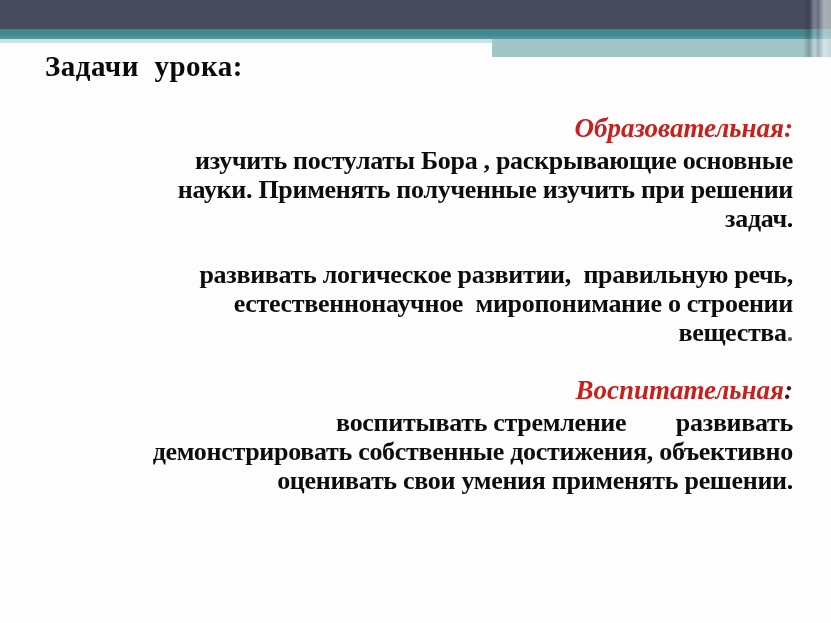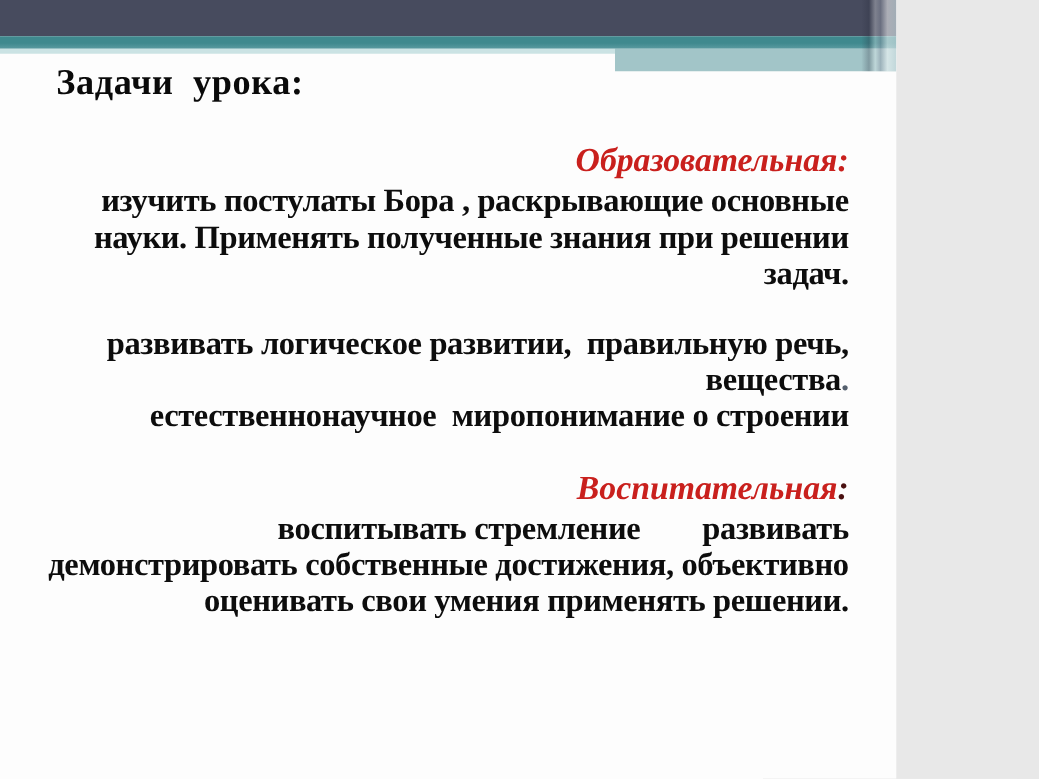--- a/index.html
+++ b/index.html
@@ -1,18 +1,18 @@
 <!DOCTYPE html>
 <html><head>
 <meta charset="utf-8">
 <style>
   html, body { margin: 0; padding: 0; background: #e8e8e8; }
   .slide {
     position: relative;
-    width: 717px;
+    width: 831px;
     height: 623px;
     background: #fdfdfd;
     overflow: hidden;
     font-family: "Liberation Serif", serif;
     box-sizing: border-box;
     padding-left: 13px;
   }
   
   .hdr-dark {
     position: absolute; top: 0; left: 0; width: 100%; height: 29px;
@@ -90,29 +90,29 @@
   <div class="hdr-band-right"></div>
   <div class="hdr-edge"></div>
 
   <h1 class="title">Задачи  урока:</h1>
 
   <div class="content" id="sections">
       <section class="section">
         <h2 class="heading"><span>Образовательная:</span></h2>
         <div class="para">
           <div class="line">изучить постулаты Бора , раскрывающие основные</div>
-          <div class="line">науки. Применять полученные знания при решении</div>
+          <div class="line">науки. Применять полученные изучить при решении</div>
           <div class="line">задач.</div>
         </div>
       </section>
       <section class="section">
         <div class="para">
           <div class="line">развивать логическое развитии,  правильную речь,</div>
+          <div class="line">естественнонаучное  миропонимание о строении</div>
           <div class="line"><span>вещества</span><span class="muted">.</span></div>
-          <div class="line">естественнонаучное  миропонимание о строении</div>
         </div>
       </section>
       <section class="section">
         <h2 class="heading"><span>Воспитательная</span><span class="dark-suffix">:</span></h2>
         <div class="para">
           <div class="line">воспитывать стремление        развивать</div>
           <div class="line">демонстрировать собственные достижения, объективно</div>
           <div class="line">оценивать свои умения применять решении.</div>
         </div>
       </section>

